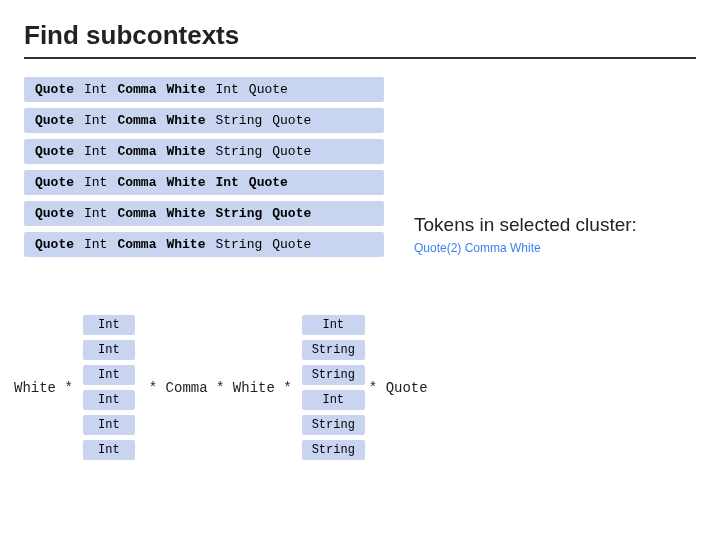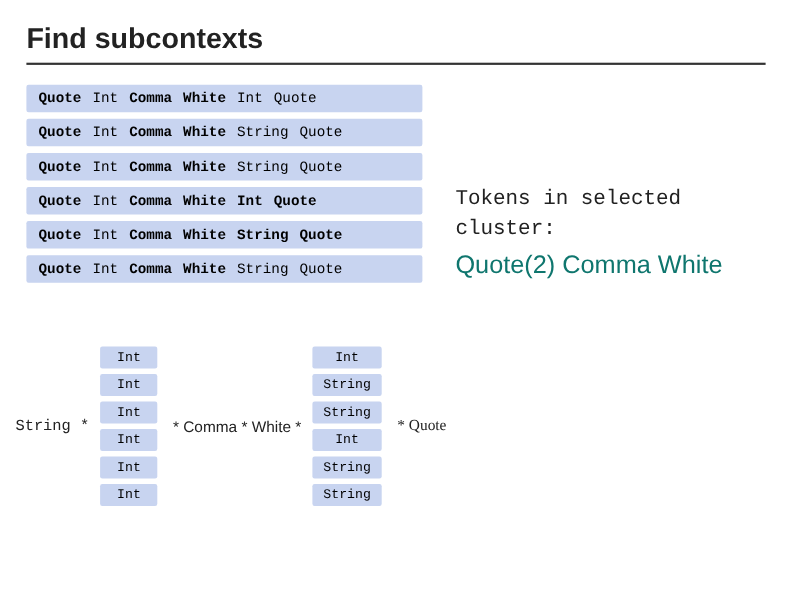--- a/index.html
+++ b/index.html
@@ -143,45 +143,45 @@
         <span class="token token-bold">Quote</span>
         <span class="token token-mono">Int</span>
         <span class="token token-bold">Comma</span>
         <span class="token token-bold">White</span>
         <span class="token token-mono">String</span>
         <span class="token token-mono">Quote</span>
       </div>
     </div>
 
     <div style="margin-left: 30px; margin-top: 50px;">
-      <div style="font-size:19px; color:#222; line-height:1.5;font-family:Liberation Mono, monospace;">Tokens in selected cluster:</div>
-      <div style="font-size:23px; color:#0f766e; line-height:1.5;">Quote(2) Comma White</div>
+      <div style="font-size:19px; color:#222; line-height:1.5;">Tokens in selected cluster:</div>
+      <div style="font-size:12px; color:#3b82f6; line-height:1.5;">Quote(2) Comma White</div>
     </div>
   </div>
 
   <div style="position:absolute; top:315px; left:14px; display:flex; flex-direction:row; align-items:center;">
 
 
-    <span style="font-size:14px; font-family:'Courier New',monospace; color:#222; margin-right:10px;">String *</span>
+    <span style="font-size:14px; font-family:'Courier New',monospace; color:#222; margin-right:10px;">White *</span>
 
     <div class="box-column">
       <div class="box">Int</div>
       <div class="box">Int</div>
       <div class="box">Int</div>
       <div class="box">Int</div>
       <div class="box">Int</div>
       <div class="box">Int</div>
     </div>
 
-    <span style="font-size:14px; font-family:Liberation Sans, sans-serif; color:#222; margin:0 10px;">* Comma * White *</span>
+    <span style="font-size:14px; font-family:Liberation Mono, monospace; color:#222; margin:0 10px;">* Comma * White *</span>
 
     <div class="box-column">
       <div class="box">Int</div>
       <div class="box">String</div>
       <div class="box">String</div>
       <div class="box">Int</div>
       <div class="box">String</div>
       <div class="box">String</div>
     </div>
 
-    <span style="font-size:14px; font-family:Liberation Serif, serif; color:#222; margin-left:10px;">* Quote</span>
+    <span style="font-size:14px; font-family:Liberation Mono, monospace; color:#222; margin-left:0;">* Quote</span>
   </div>
 </div>
 
 </body></html>

